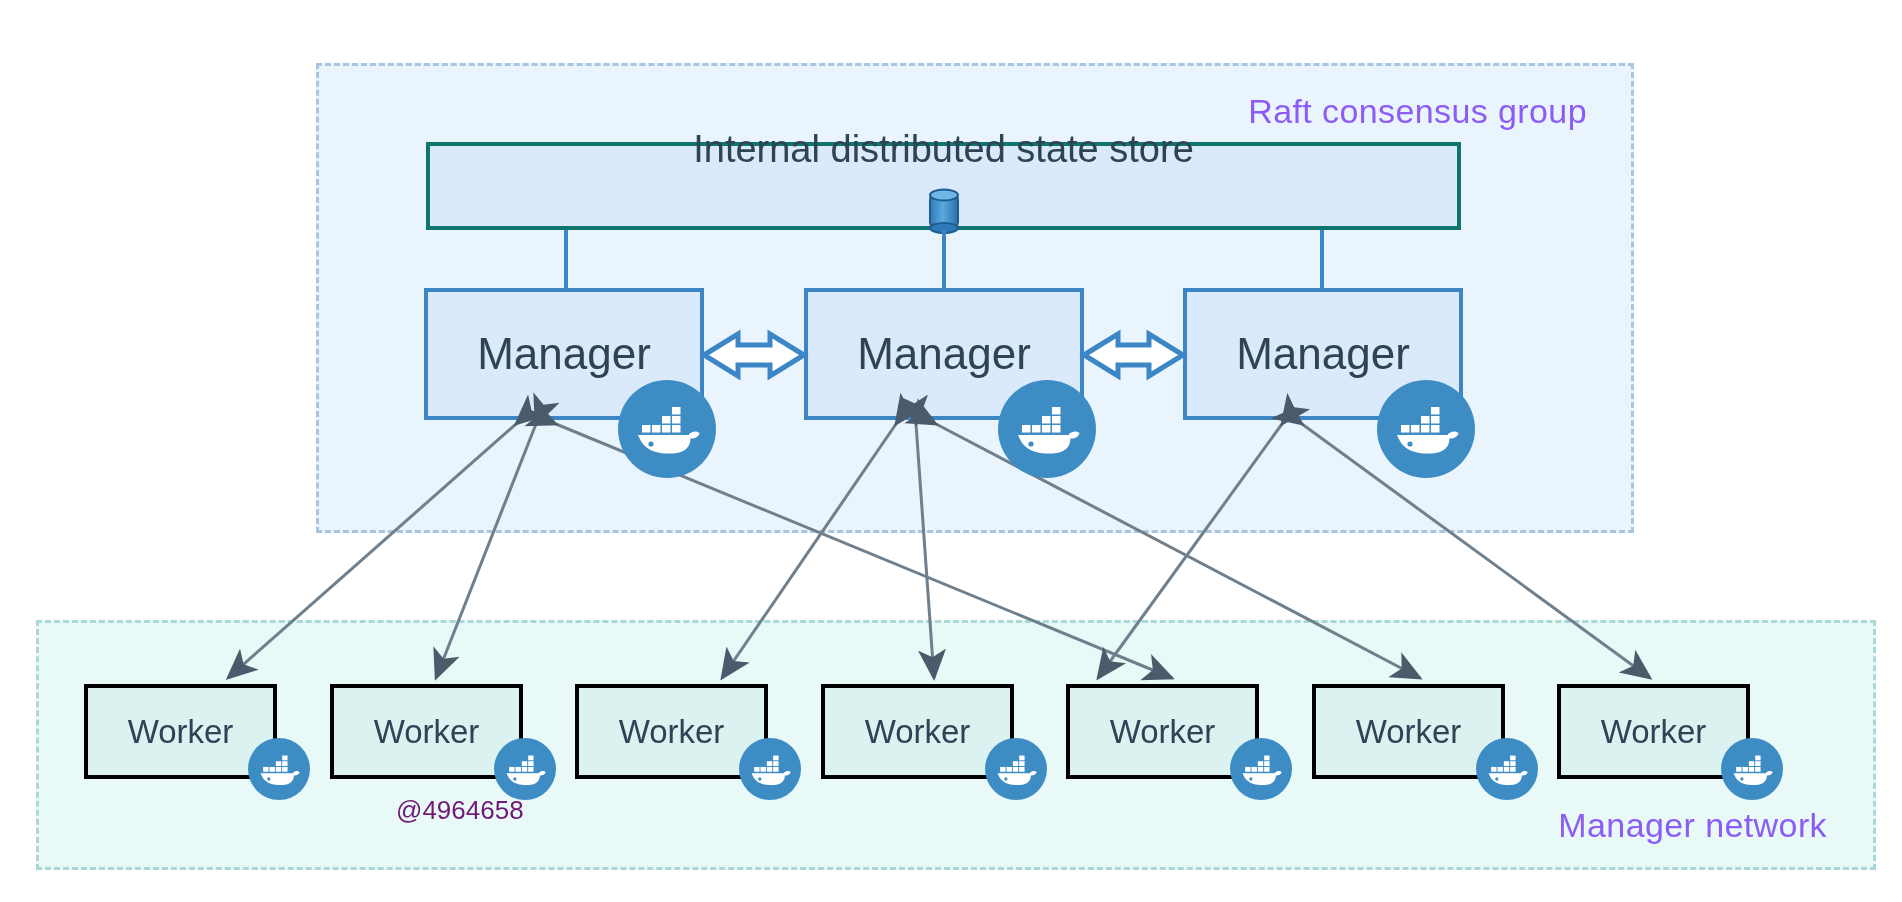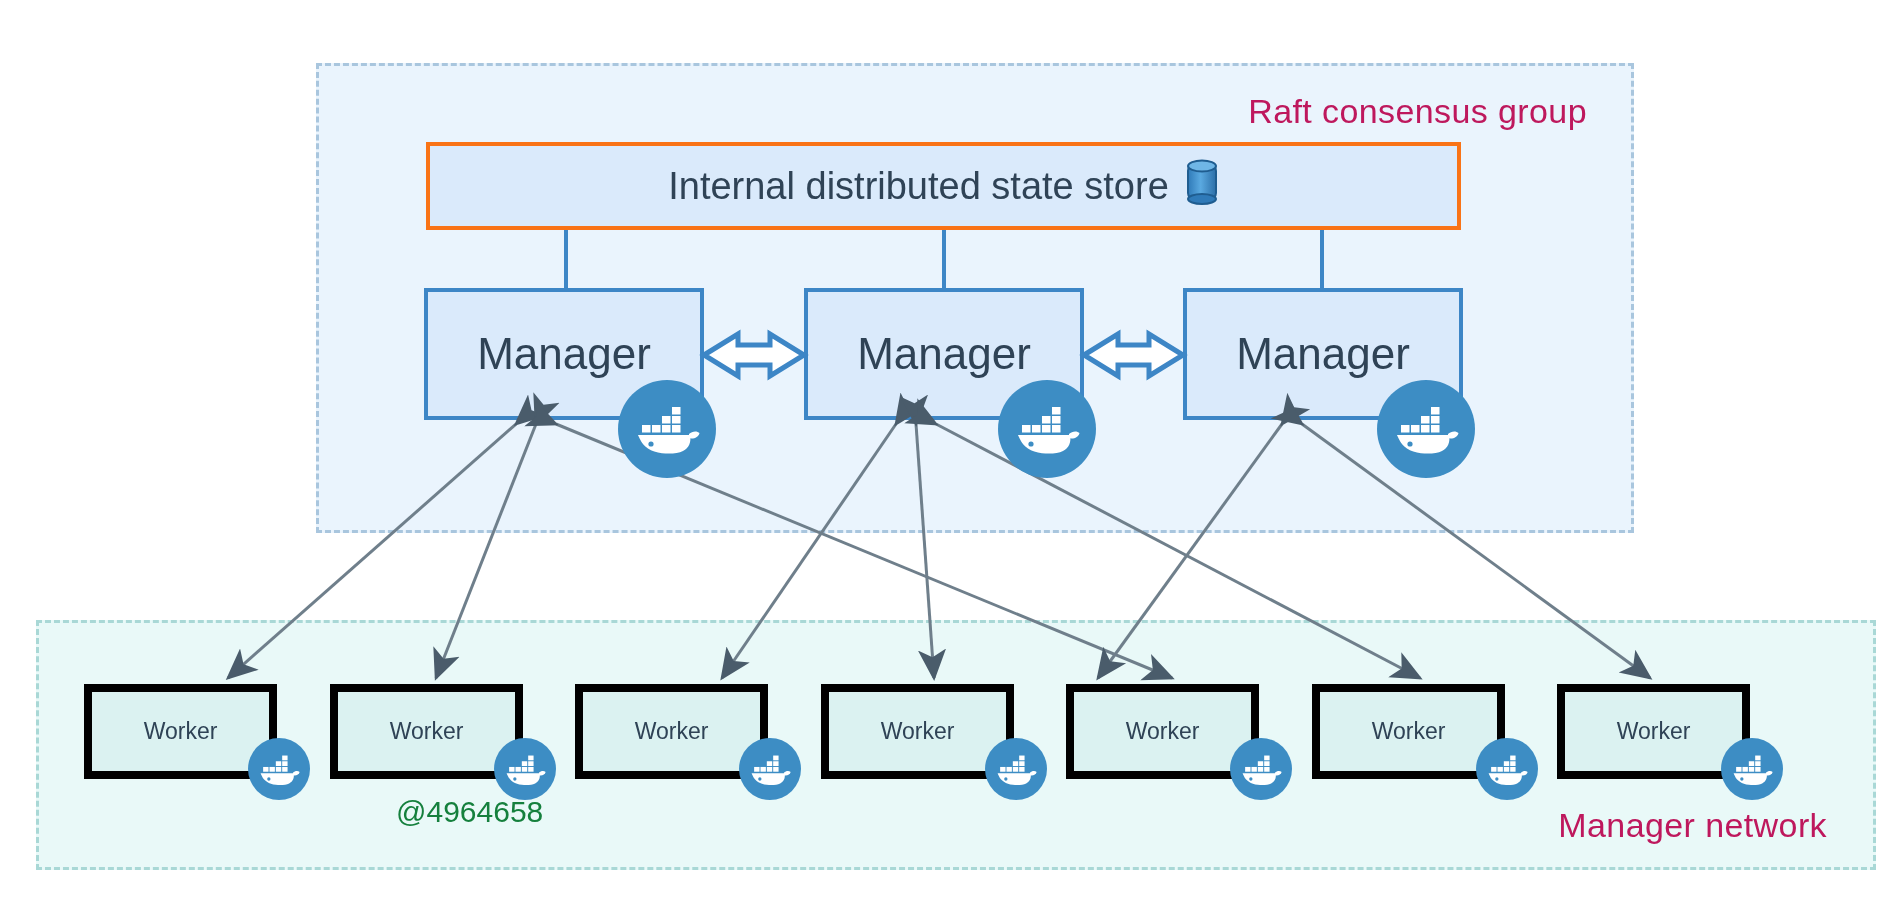--- a/index.html
+++ b/index.html
@@ -37,55 +37,56 @@
   #gossip-group {
     left: 36px;
     top: 620px;
     width: 1840px;
     height: 250px;
     background: #e9f9f8;
     border: 3px dashed #a9d8d6;
   }
   .group-label {
     position: absolute;
-    color: #be185d;
+    color: #8b5cf6;
     font-size: 34px;
     letter-spacing: 0.4px;
     white-space: nowrap;
     text-align: right;
   }
   #raft-label { right: 44px; top: 26px; }
   #gossip-label { right: 46px; bottom: 22px; }
 
   
   .node-box {
     position: absolute;
     box-sizing: border-box;
     display: flex;
     align-items: center;
     justify-content: center;
     color: #2f4356;
     white-space: nowrap;
   }
   .store-box {
     background: #daeafb;
-    border: 4px solid #f97316;
+    border: 4px solid #0f766e;
     font-size: 38px;
     gap: 16px;
+    flex-direction: column;
   }
   .manager-box {
     background: #daeafb;
     border: 4px solid #3d86c6;
     font-size: 44px;
     text-align: right;
   }
   .worker-box {
     background: #dbf2f1;
-    border: 8px solid #000000;
-    font-size: 23px;
+    border: 4px solid #000000;
+    font-size: 33px;
   }
 
   
   .vline {
     position: absolute;
     width: 4px;
     background: #3d86c6;
   }
 
   
@@ -110,22 +111,22 @@
   .docker-badge svg { display: block; }
 
   
   .db-icon { display: inline-block; vertical-align: middle; }
 
   
   #watermark {
     position: absolute;
     left: 396px;
     top: 795px;
-    font-size: 30px;
-    color: #15803d;
+    font-size: 26px;
+    color: #701a75;
     white-space: nowrap;
   }
 </style>
 </head>
 <body>
 
 <div id="canvas">
 
   <div class="group-box" id="raft-group">
     <div class="group-label" id="raft-label">Raft consensus group</div>

